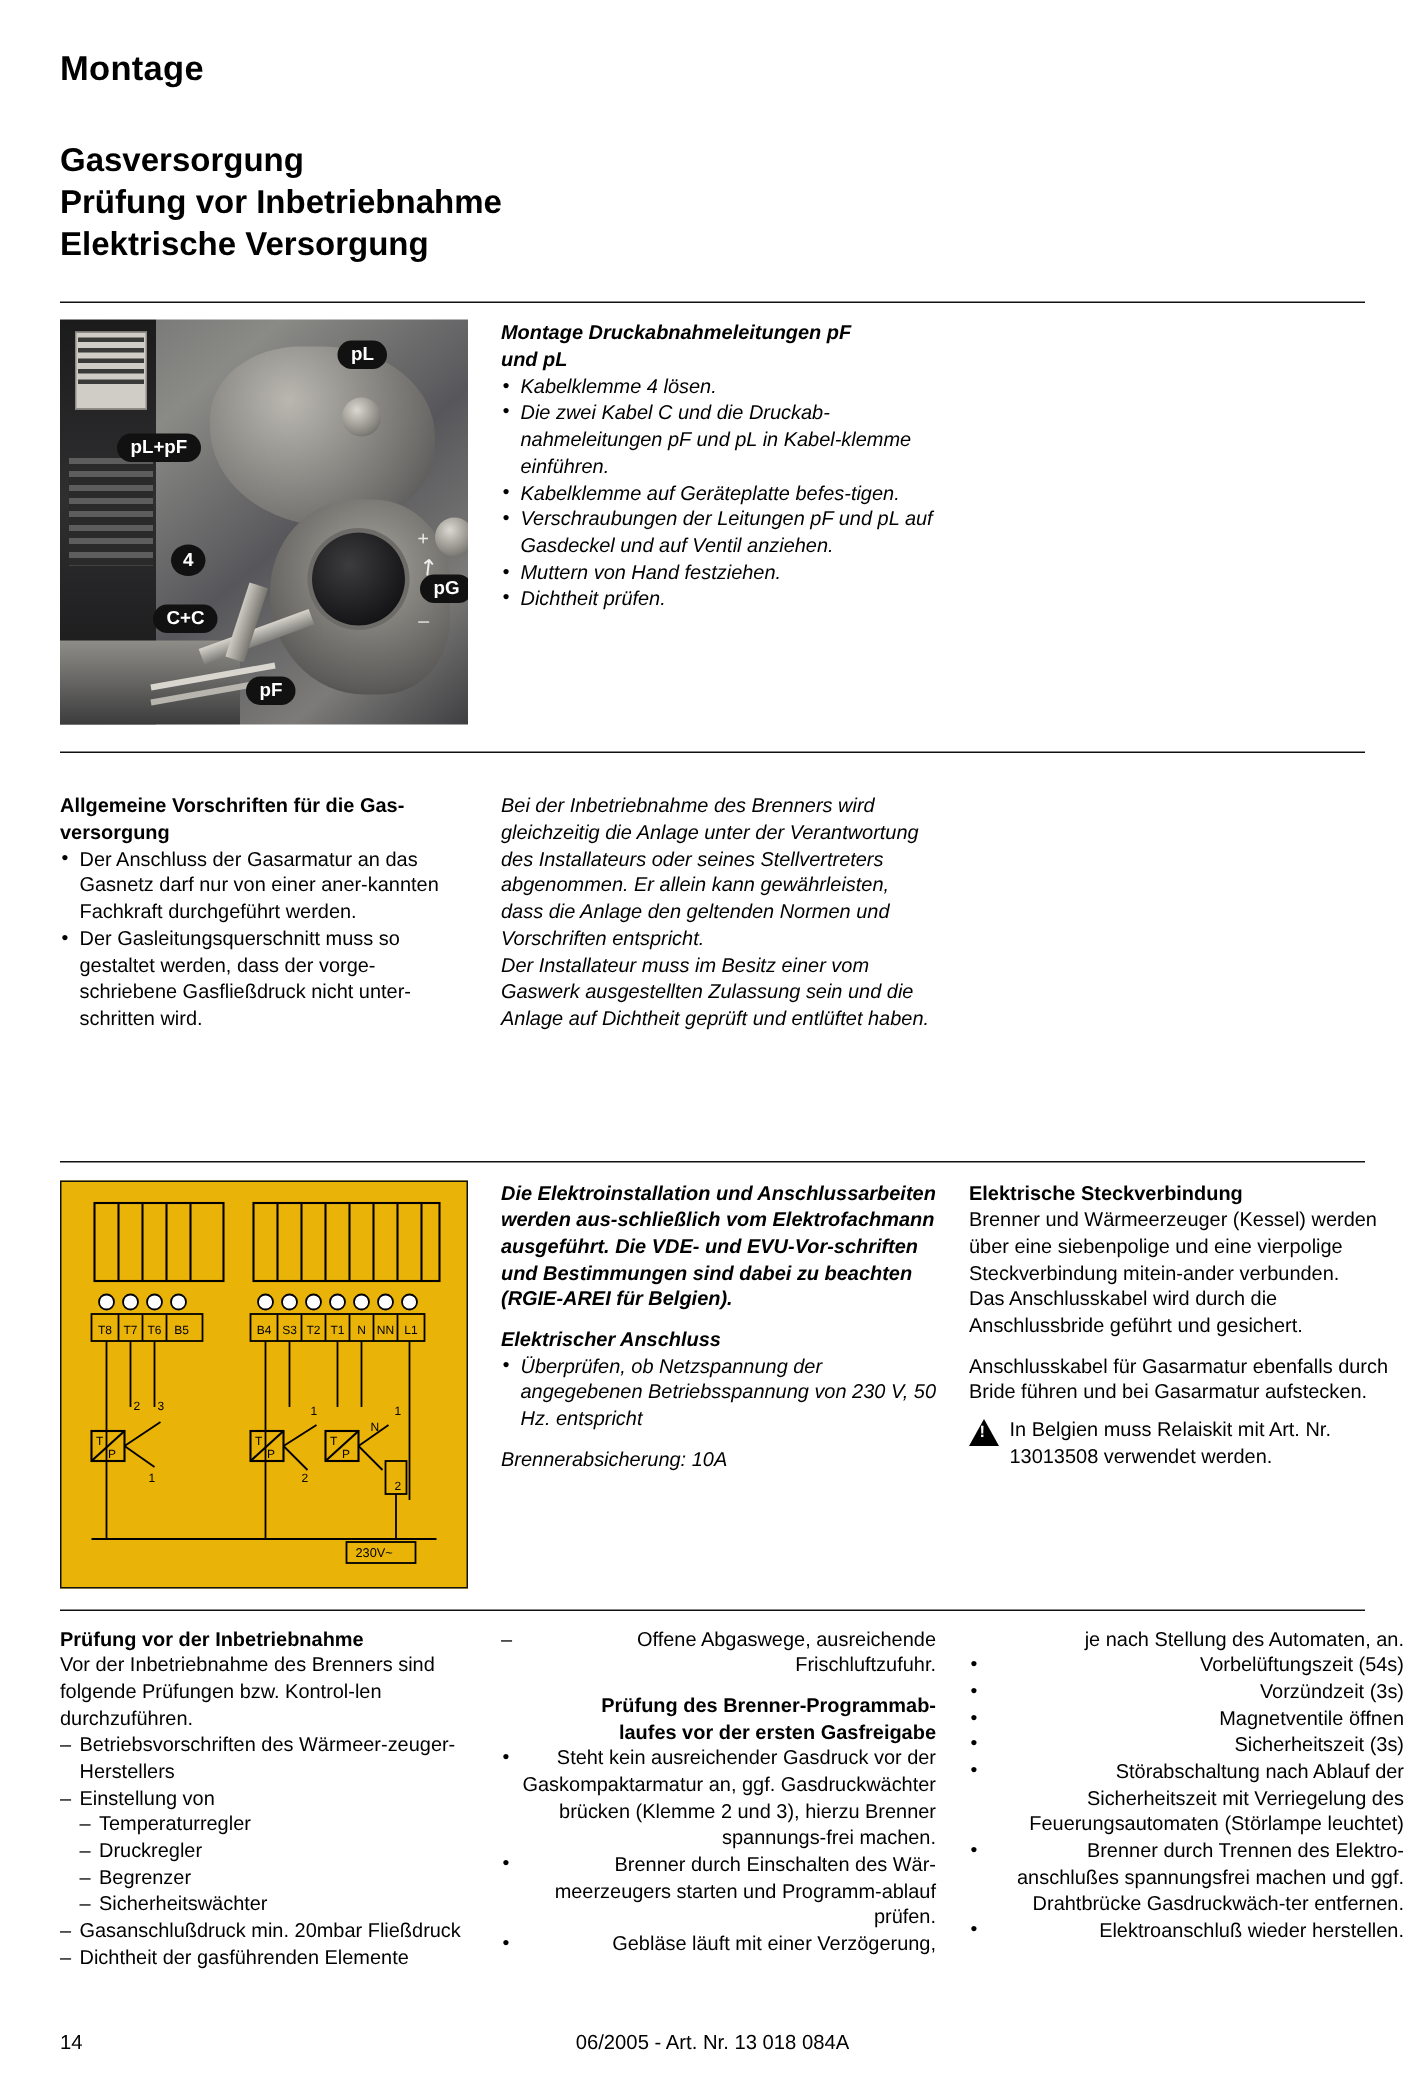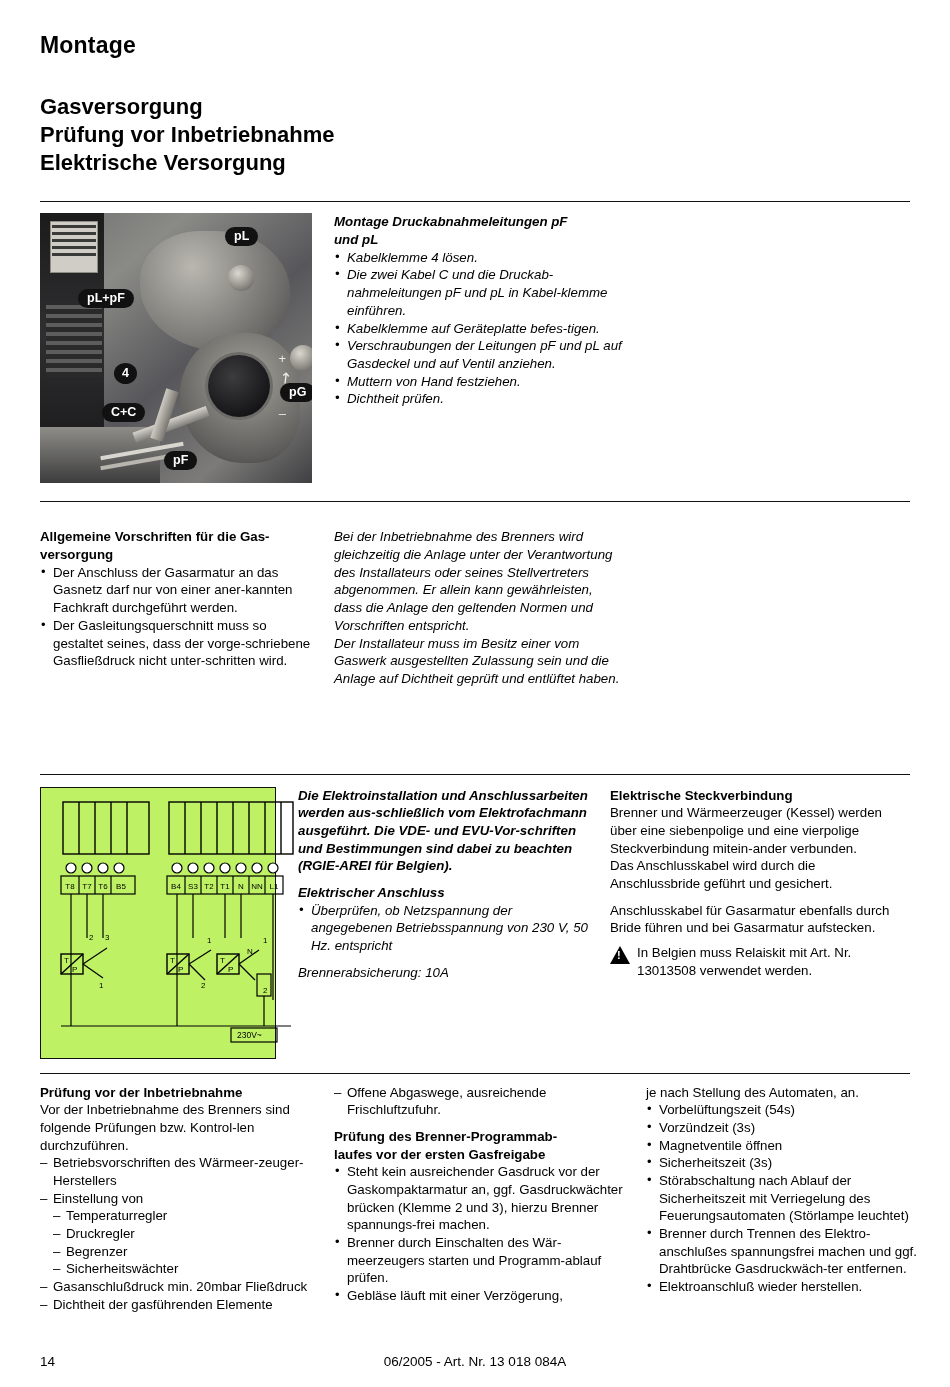--- a/index.html
+++ b/index.html
@@ -207,26 +207,26 @@
   .sec2 .col-left { width: 272px; flex: 0 0 auto; }
 
   
   .sec3-rule { margin-top: 86px; }
   .sec3 {
     display: flex;
     gap: 22px;
     margin-top: 12px;
   }
   .diagram {
-    width: 236px;
+    width: 272px;
     height: 272px;
     border: 1px solid #111;
     position: relative;
     flex: 0 0 auto;
-    background: #bef264;
+    background: #eab308;
     box-sizing: border-box;
   }
   .diagram svg { display: block; }
 
   
   .warn-row {
     display: flex;
     gap: 7px;
     margin-top: 7px;
     align-items: flex-start;
@@ -246,21 +246,21 @@
   }
 
   
   .sec4-rule { margin-top: 14px; }
   .sec4 {
     display: flex;
     gap: 22px;
     margin-top: 10px;
   }
   .sec4 .c { width: 272px; flex: 0 0 auto; }
-  .sec4 .c2, .sec4 .c3 { width: 290px; }
+  .sec4 .c2, .sec4 .c3 { width: 290px; text-align: right; }
 
   
   .footer {
     position: absolute;
     left: 40px;
     right: 40px;
     bottom: 18px;
     font-size: 13.5px;
     display: flex;
     align-items: baseline;
@@ -336,21 +336,21 @@
   </div>
 
   <hr class="rule sec2-rule">
 
   <div class="sec2">
     <div class="col-left">
       <div class="sub-head">Allgemeine Vorschriften für die Gas-</div>
       <div class="sub-head">versorgung</div>
       <ul class="bullets">
         <li>Der Anschluss der Gasarmatur an das Gasnetz darf nur von einer aner-kannten Fachkraft durchgeführt werden.</li>
-        <li>Der Gasleitungsquerschnitt muss so gestaltet seines, dass der vorge-schriebene Gasfließdruck nicht unter-schritten wird.</li>
+        <li>Der Gasleitungsquerschnitt muss so gestaltet werden, dass der vorge-schriebene Gasfließdruck nicht unter-schritten wird.</li>
       </ul>
     </div>
     <div class="col-mid">
       <div class="body-txt">Bei der Inbetriebnahme des Brenners wird gleichzeitig die Anlage unter der Verantwortung des Installateurs oder seines Stellvertreters abgenommen. Er allein kann gewährleisten, dass die Anlage den geltenden Normen und Vorschriften entspricht.</div>
       <div class="body-txt">Der Installateur muss im Besitz einer vom Gaswerk ausgestellten Zulassung sein und die Anlage auf Dichtheit geprüft und entlüftet haben.</div>
     </div>
     <div class="col-right"></div>
   </div>
 
   <hr class="rule sec3-rule">

